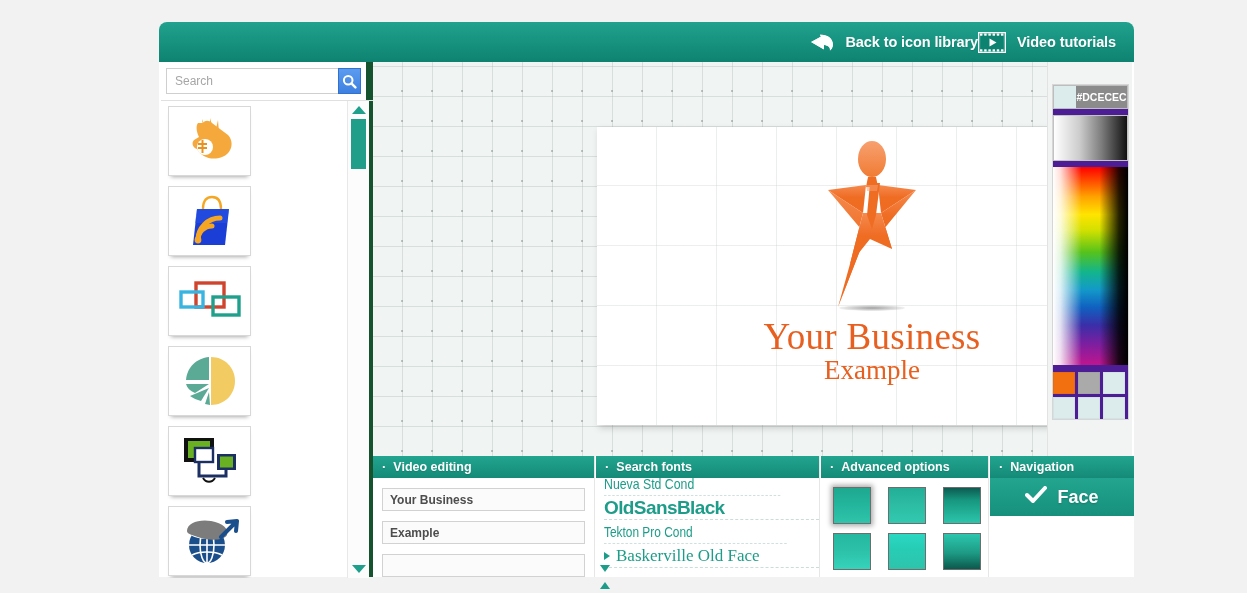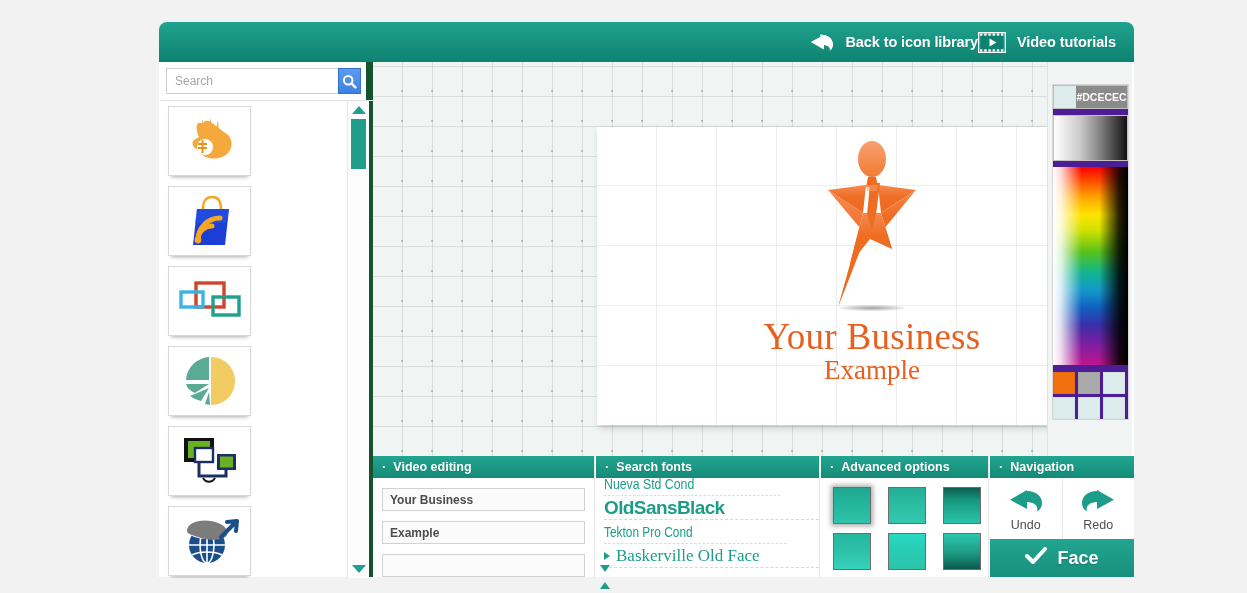--- a/index.html
+++ b/index.html
@@ -529,38 +529,20 @@
         <div class="grad g5"></div>
         <div class="grad g6"></div>
       </div>
     </div>
 
     <div class="panel p-nav">
       <div class="panel-hdr">
         <span class="dot">·</span>
         <span>Navigation</span>
       </div>
-      <div class="nav-body">
-        <div class="nav-half">
-          <span>
-            <svg width="34" height="24" viewBox="0 0 34 24">
-              <path d="M18 3 C27 3 33 8 33 15 C33 19 31 22 28 23.5 C29.5 18 26 14.5 18 14 L18 21 L1 11.8 L18 2 Z" fill="#1d9d89"></path>
-            </svg>
-          </span>
-          <span class="nav-lbl">Undo</span>
-        </div>
-        <div class="nav-half">
-          <span>
-            <svg width="34" height="24" viewBox="0 0 34 24">
-              <path d="M16 3 C7 3 1 8 1 15 C1 19 3 22 6 23.5 C4.5 18 8 14.5 16 14 L16 21 L33 11.8 L16 2 Z" fill="#1d9d89"></path>
-            </svg>
-          </span>
-          <span class="nav-lbl">Redo</span>
-        </div>
-      </div>
       <div class="save-btn">
         <span>
           <svg width="22" height="18" viewBox="0 0 22 18">
             <path d="M2 9 L8 15 L20 2" fill="none" stroke="#ffffff" stroke-width="4" stroke-linecap="round" stroke-linejoin="round"></path>
           </svg>
         </span>
         <span class="save-lbl">Face</span>
       </div>
     </div>
 

